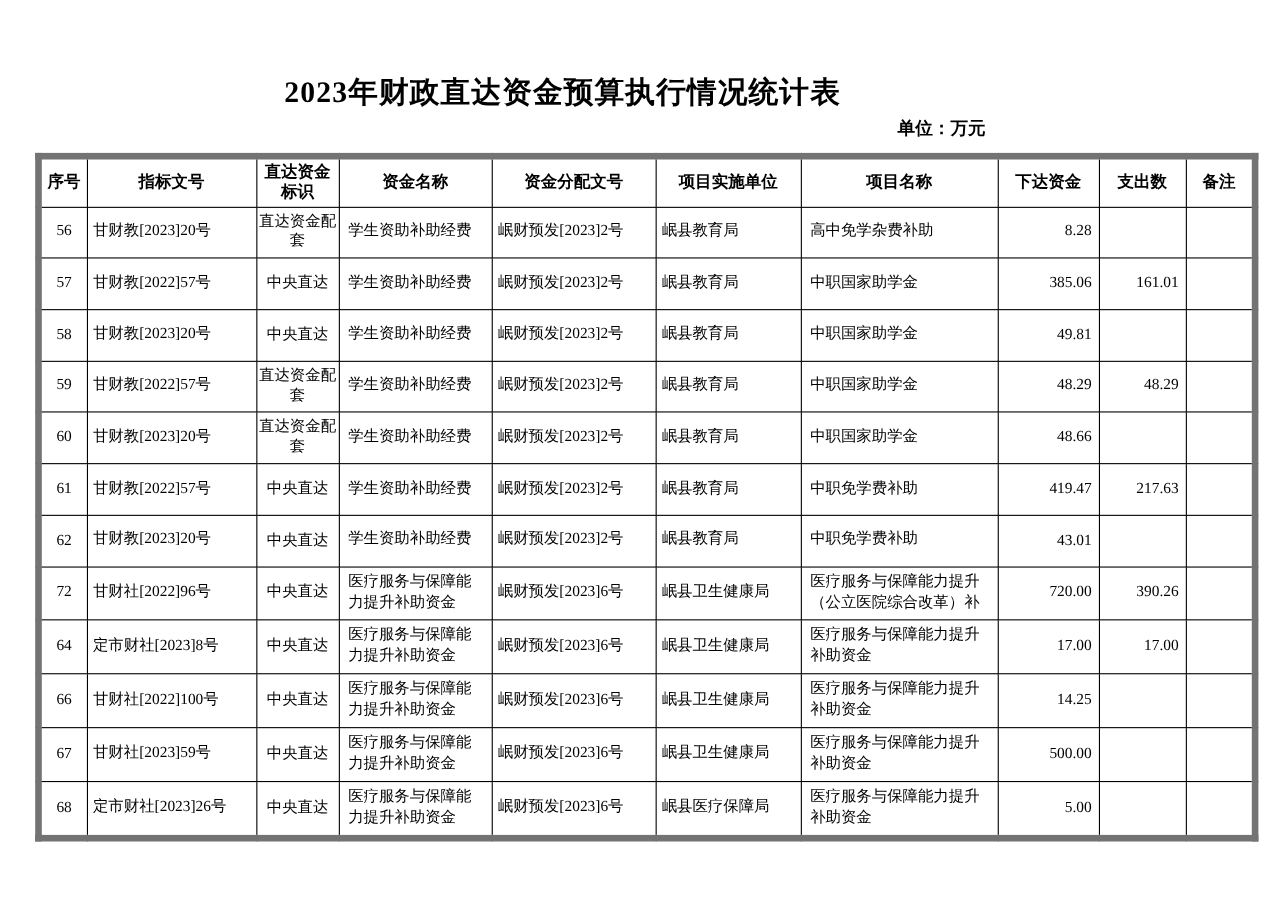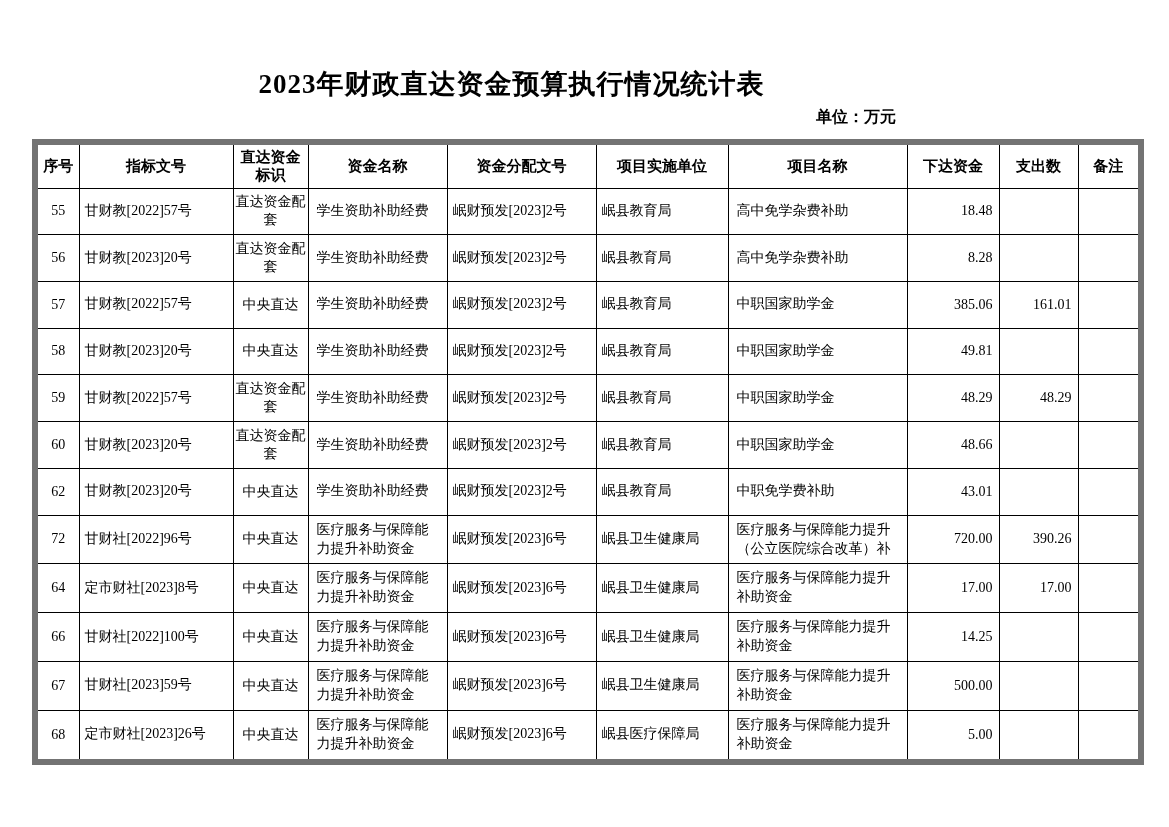--- a/index.html
+++ b/index.html
@@ -84,32 +84,20 @@
       <th>资金分配文号</th>
       <th>项目实施单位</th>
       <th>项目名称</th>
       <th>下达资金</th>
       <th>支出数</th>
       <th>备注</th>
     </tr>
   </thead>
   <tbody>
 
-      <tr>
-        <td class="c-center">55</td>
-        <td class="c-left">甘财教[2022]57号</td>
-        <td class="c-center">直达资金配套</td>
-        <td class="c-left-w">学生资助补助经费</td>
-        <td class="c-left">岷财预发[2023]2号</td>
-        <td class="c-left">岷县教育局</td>
-        <td class="c-left-w">高中免学杂费补助</td>
-        <td class="c-right">18.48</td>
-        <td class="c-right"></td>
-        <td class="c-left"></td>
-      </tr>
 
       <tr>
         <td class="c-center">56</td>
         <td class="c-left">甘财教[2023]20号</td>
         <td class="c-center">直达资金配套</td>
         <td class="c-left-w">学生资助补助经费</td>
         <td class="c-left">岷财预发[2023]2号</td>
         <td class="c-left">岷县教育局</td>
         <td class="c-left-w">高中免学杂费补助</td>
         <td class="c-right">8.28</td>
@@ -162,20 +150,32 @@
         <td class="c-center">直达资金配套</td>
         <td class="c-left-w">学生资助补助经费</td>
         <td class="c-left">岷财预发[2023]2号</td>
         <td class="c-left">岷县教育局</td>
         <td class="c-left-w">中职国家助学金</td>
         <td class="c-right">48.66</td>
         <td class="c-right"></td>
         <td class="c-left"></td>
       </tr>
 
+      <tr>
+        <td class="c-center">61</td>
+        <td class="c-left">甘财教[2022]57号</td>
+        <td class="c-center">中央直达</td>
+        <td class="c-left-w">学生资助补助经费</td>
+        <td class="c-left">岷财预发[2023]2号</td>
+        <td class="c-left">岷县教育局</td>
+        <td class="c-left-w">中职免学费补助</td>
+        <td class="c-right">419.47</td>
+        <td class="c-right">217.63</td>
+        <td class="c-left"></td>
+      </tr>
 
       <tr>
         <td class="c-center">62</td>
         <td class="c-left">甘财教[2023]20号</td>
         <td class="c-center">中央直达</td>
         <td class="c-left-w">学生资助补助经费</td>
         <td class="c-left">岷财预发[2023]2号</td>
         <td class="c-left">岷县教育局</td>
         <td class="c-left-w">中职免学费补助</td>
         <td class="c-right">43.01</td>

